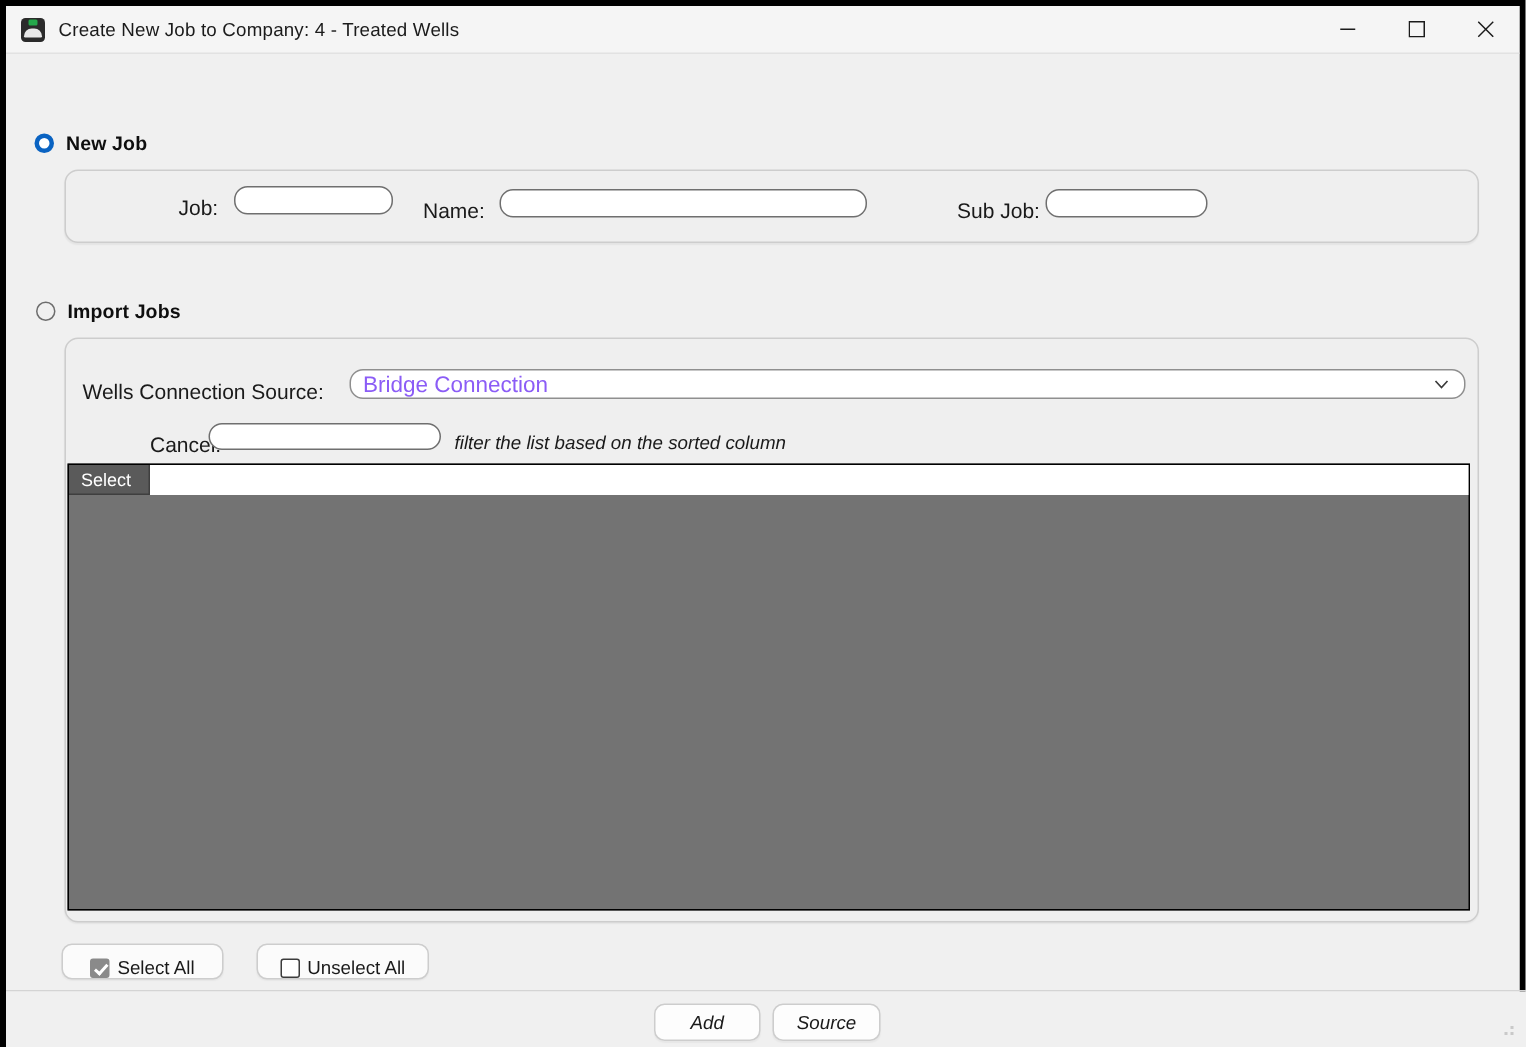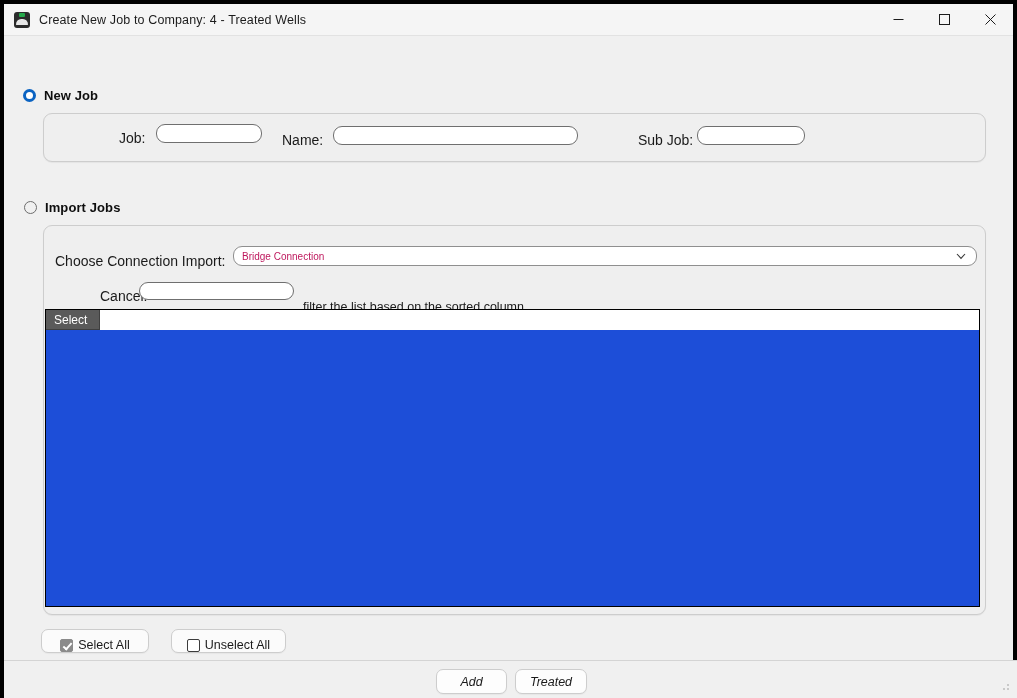--- a/index.html
+++ b/index.html
@@ -161,22 +161,22 @@
     box-sizing: border-box;
     background: #ffffff;
     border: 1px solid #8f8f8f;
     border-radius: 9px;
     display: flex;
     align-items: center;
     padding: 0 8px;
   }
   .combo-value {
     flex: 1;
-    font-size: 10px;
-    color: #be185d;
+    font-size: 15px;
+    color: #8b5cf6;
     white-space: nowrap;
     overflow: hidden;
   }
   .combo-arrow {
     width: 14px; height: 14px;
     display: flex; align-items: center; justify-content: center;
     color: #3a3a3a;
     flex: none;
   }
 
@@ -184,21 +184,21 @@
     position: absolute;
     font-size: 12.5px;
     color: #1a1a1a;
     white-space: nowrap;
   }
 
   
   .grid {
     position: absolute;
     box-sizing: border-box;
-    background: #1d4ed8;
+    background: #737373;
     border: 1px solid #000000;
   }
   .grid-header {
     height: 20px;
     display: flex;
     align-items: stretch;
     background: #ffffff;
   }
   .grid-col {
     background: #5a5a5a;
@@ -347,55 +347,55 @@
     <span class="field-label" style="left:634px; top:96px;">Sub Job:</span>
     <input class="textbox" style="left: 693px; top: 90px; width: 108px; height: 19px;" type="text" placeholder="">
 
     <div class="radio-row" style="left:20px; top:164px;">
       <span class="radio off"></span>
       <span class="radio-label">Import Jobs</span>
     </div>
 
     <div class="groupbox" style="left:39px; top:189px; width:943px; height:390px;"></div>
 
-    <span class="field-label" style="left:51px; top:217px;">Choose Connection Import:</span>
+    <span class="field-label" style="left:51px; top:217px;">Wells Connection Source:</span>
 
     <div class="combo" style="left:229px; top:210px; width:744px; height:20px;">
       <span class="combo-value">Bridge Connection</span>
       <span class="combo-arrow">
         <svg width="10" height="7" viewBox="0 0 10 7" aria-hidden="true">
           <polyline points="1,1 5,5.4 9,1" fill="none" stroke="currentColor" stroke-width="1.1"></polyline>
         </svg>
       </span>
     </div>
 
     <span class="field-label" style="left:96px; top:252px;">Cancel:</span>
     <input class="textbox" style="left: 135px; top: 246px; width: 155px; height: 18px;" type="text" placeholder="">
-    <span class="hint-text" style="left:299px; top:264px;">filter the list based on the sorted column</span>
+    <span class="hint-text" style="left:299px; top:252px;font-style:italic;">filter the list based on the sorted column</span>
 
     <div class="grid" style="left:41px; top:273px; width:935px; height:298px;">
       <div class="grid-header">
         <div class="grid-col" style="width:54px;">Select</div>
       </div>
       <div class="grid-body"></div>
     </div>
 
     <div class="chkbtn" style="left:37px; top:593px; width:108px; height:24px;">
       <span class="cb checked"></span>
       <span>Select All</span>
     </div>
     <div class="chkbtn" style="left:155px; top:593px; width:115px; height:24px;margin-left:12px;">
       <span class="cb empty"></span>
       <span>Unselect All</span>
     </div>
 
     <div class="footer-sep" style="top:624px;"></div>
     <div class="footer" style="top:625px; height:41px;">
       <div class="btn" style="width:71px; height:25px;">Add</div>
-      <div class="btn" style="width:72px; height:25px;">Treated</div>
+      <div class="btn" style="width:72px; height:25px;">Source</div>
     </div>
 
     <div class="grip">
       <i style="left:7px; top:7px;"></i>
       <i style="left:3px; top:7px;"></i>
       <i style="left:7px; top:3px;"></i>
     </div>
 
   </div>
 </div>

